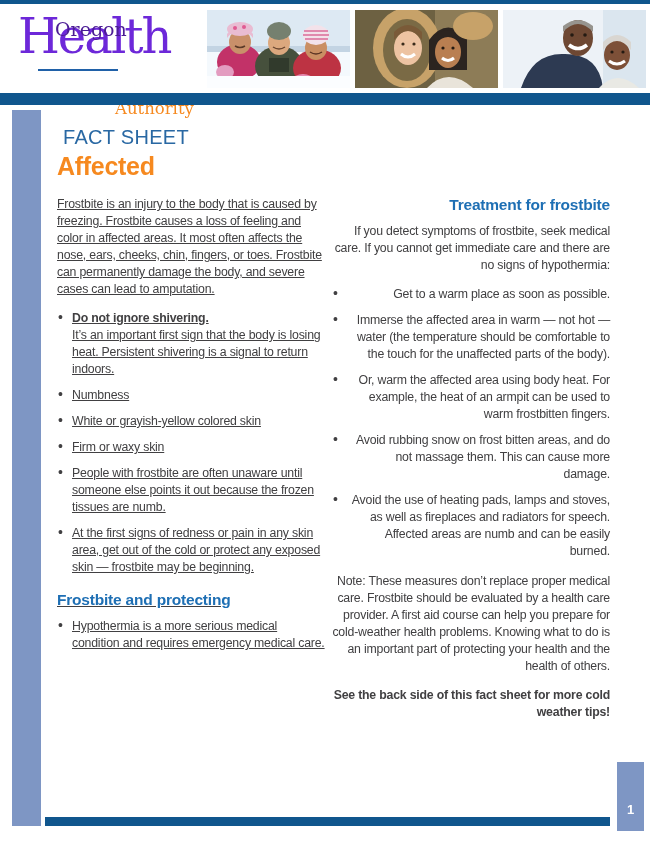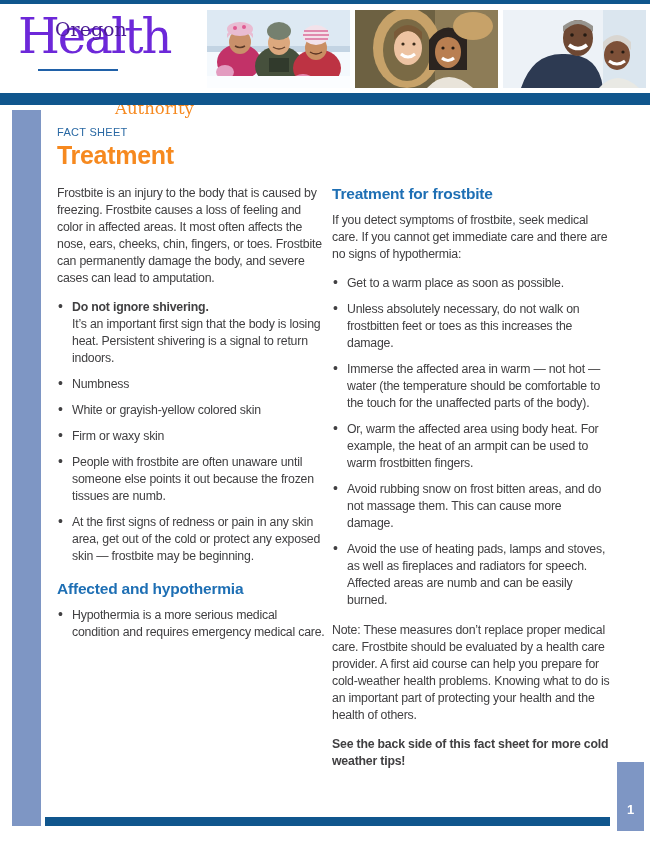--- a/index.html
+++ b/index.html
@@ -11,25 +11,25 @@
   .logo-health{position:absolute;left:0;top:0;font-size:48px;line-height:1;color:#6d28d9;letter-spacing:-2px;}
   .logo-oregon{position:absolute;left:37px;top:6px;font-size:19px;color:#4c1d95;z-index:2;}
   .logo-rule{position:absolute;left:20px;top:57px;width:80px;height:2px;background:#2061A8;}
   .logo-authority{position:absolute;left:97px;top:51px;font-size:16.5px;color:#F6891F;margin-top:36px;}
   .photos{position:absolute;left:207px;top:10px;display:flex;gap:5px;}
   .photo{width:143px;height:78px;display:block;}
   .header-bar{position:absolute;left:0;top:93px;width:650px;height:12px;background:#10568D;}
   .side-stripe{position:absolute;left:12px;top:110px;width:29px;height:716px;background:#7E96C4;}
   
   .main{position:absolute;left:57px;top:120px;width:553px;}
-  .eyebrow{font-size:11px;color:#2968A3;letter-spacing:0.3px;margin:6px 0 3px;}
+  .eyebrow{font-size:20px;color:#2968A3;letter-spacing:0.3px;margin:6px 6px 3px;}
   .title{font-size:25px;font-weight:bold;color:#F6891F;margin:0;letter-spacing:-0.3px;}
   .cols{display:flex;gap:7px;margin-top:15px;font-size:12.3px;line-height:17px;letter-spacing:-0.2px;}
-  .col-left{width:268px;}
-  .col-right{width:278px;}
+  .col-left{width:268px;text-decoration:underline;}
+  .col-right{width:278px;text-align:right;}
   .col p{margin:0 0 12px;}
   .col h2{font-size:15.5px;font-weight:bold;color:#1E6FB4;margin:15px 0 10px;letter-spacing:-0.2px;}
   .col > :first-child{margin-top:0;}
   .col ul{list-style:none;margin:0 0 13px;padding:0;}
   .col li{position:relative;padding-left:15px;margin-bottom:9px;}
   .col li::before{content:"\2022";position:absolute;left:1px;top:-1px;font-size:14px;color:#414042;}
   .lead-bold{font-weight:bold;display:block;}
   .callout{font-weight:bold;}
   
   .footer-bar{position:absolute;left:45px;top:817px;width:565px;height:9px;background:#10568D;}
@@ -122,51 +122,50 @@
         <circle cx="120" cy="42" r="1.6" fill="#241a12"></circle>
       <path d="M96 78 Q114 58 136 78 Z" fill="#e9e9e4"></path>
     </svg>
   </div>
 
   <div class="header-bar"></div>
   <div class="side-stripe"></div>
 
   <div class="main">
     <div class="eyebrow">FACT SHEET</div>
-    <h1 class="title">Treatment</h1>
+    <h1 class="title">Affected</h1>
 
     <div class="cols">
 
       <div class="col col-left">
         <p>Frostbite is an injury to the body that is caused by freezing. Frostbite causes a loss of feeling and color in affected areas. It most often affects the nose, ears, cheeks, chin, fingers, or toes. Frostbite can permanently damage the body, and severe cases can lead to amputation.</p>
 
         <ul>
           <li>
             <span class="lead-bold">Do not ignore shivering.</span>
             <span>It’s an important first sign that the body is losing heat. Persistent shivering is a signal to return indoors.</span>
           </li>
           <li><span>Numbness</span></li>
           <li><span>White or grayish-yellow colored skin</span></li>
           <li><span>Firm or waxy skin</span></li>
           <li><span>People with frostbite are often unaware until someone else points it out because the frozen tissues are numb.</span></li>
           <li><span>At the first signs of redness or pain in any skin area, get out of the cold or protect any exposed skin — frostbite may be beginning.</span></li>
         </ul>
 
-        <h2>Affected and hypothermia</h2>
+        <h2>Frostbite and protecting</h2>
         <ul>
           <li><span>Hypothermia is a more serious medical condition and requires emergency medical care.</span></li>
         </ul>
       </div>
 
       <div class="col col-right">
         <h2>Treatment for frostbite</h2>
         <p>If you detect symptoms of frostbite, seek medical care. If you cannot get immediate care and there are no signs of hypothermia:</p>
         <ul>
           <li><span>Get to a warm place as soon as possible.</span></li>
-          <li><span>Unless absolutely necessary, do not walk on frostbitten feet or toes as this increases the damage.</span></li>
           <li><span>Immerse the affected area in warm — not hot — water (the temperature should be comfortable to the touch for the unaffected parts of the body).</span></li>
           <li><span>Or, warm the affected area using body heat. For example, the heat of an armpit can be used to warm frostbitten fingers.</span></li>
           <li><span>Avoid rubbing snow on frost bitten areas, and do not massage them. This can cause more damage.</span></li>
           <li><span>Avoid the use of heating pads, lamps and stoves, as well as fireplaces and radiators for speech. Affected areas are numb and can be easily burned.</span></li>
         </ul>
         <p>Note: These measures don’t replace proper medical care. Frostbite should be evaluated by a health care provider. A first aid course can help you prepare for cold-weather health problems. Knowing what to do is an important part of protecting your health and the health of others.</p>
         <p class="callout">See the back side of this fact sheet for more cold weather tips!</p>
       </div>
 
     </div>

